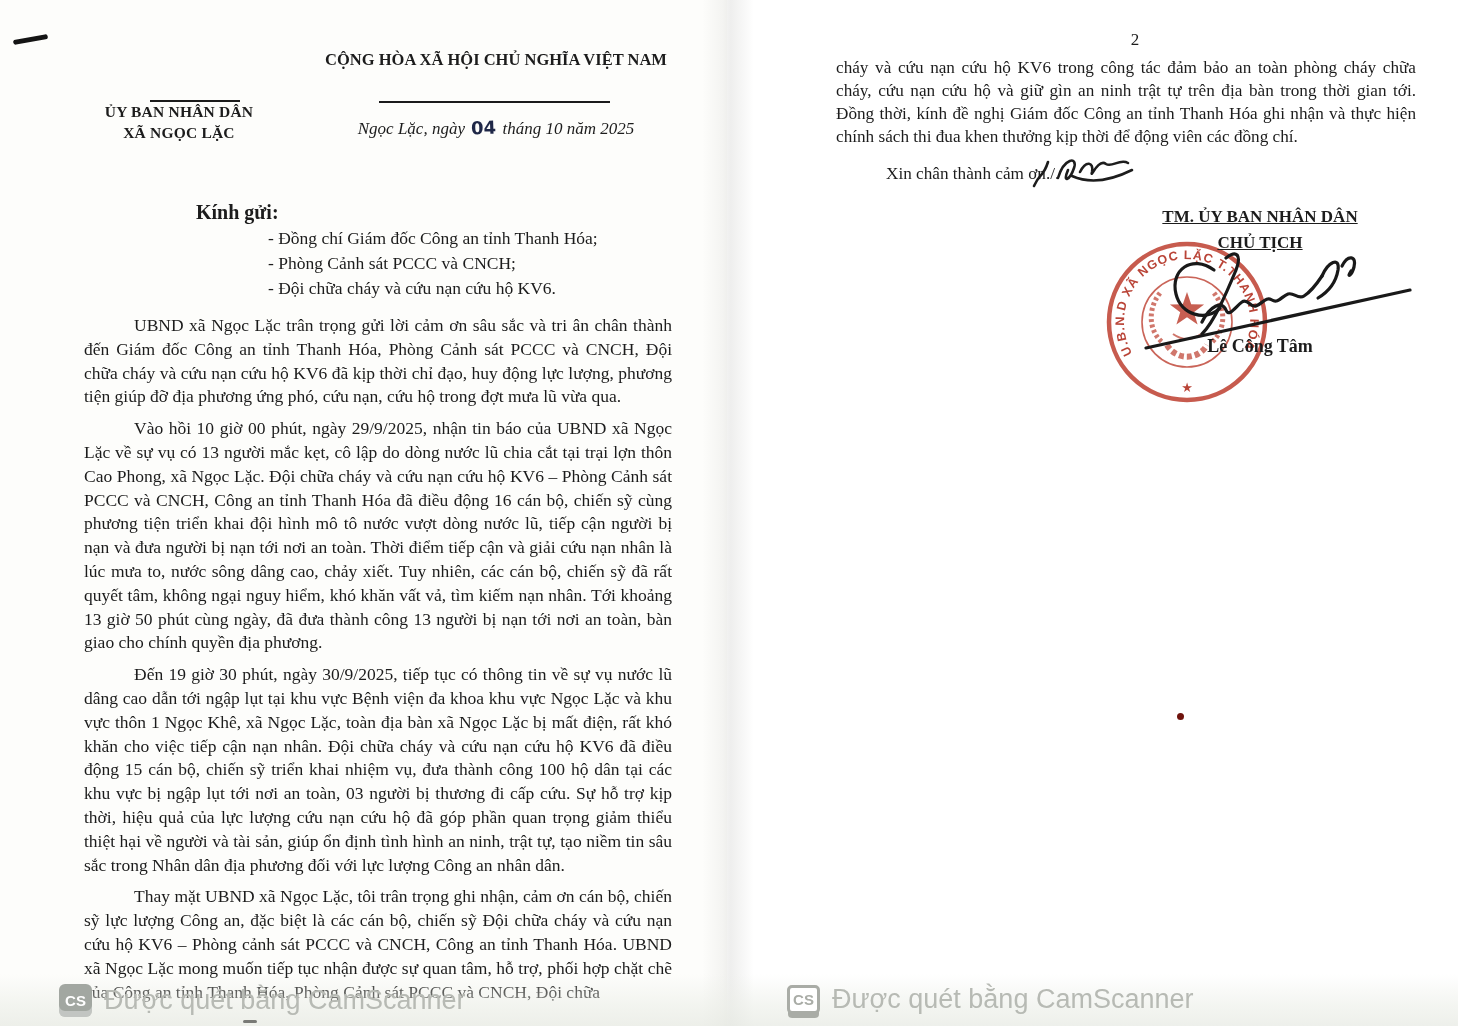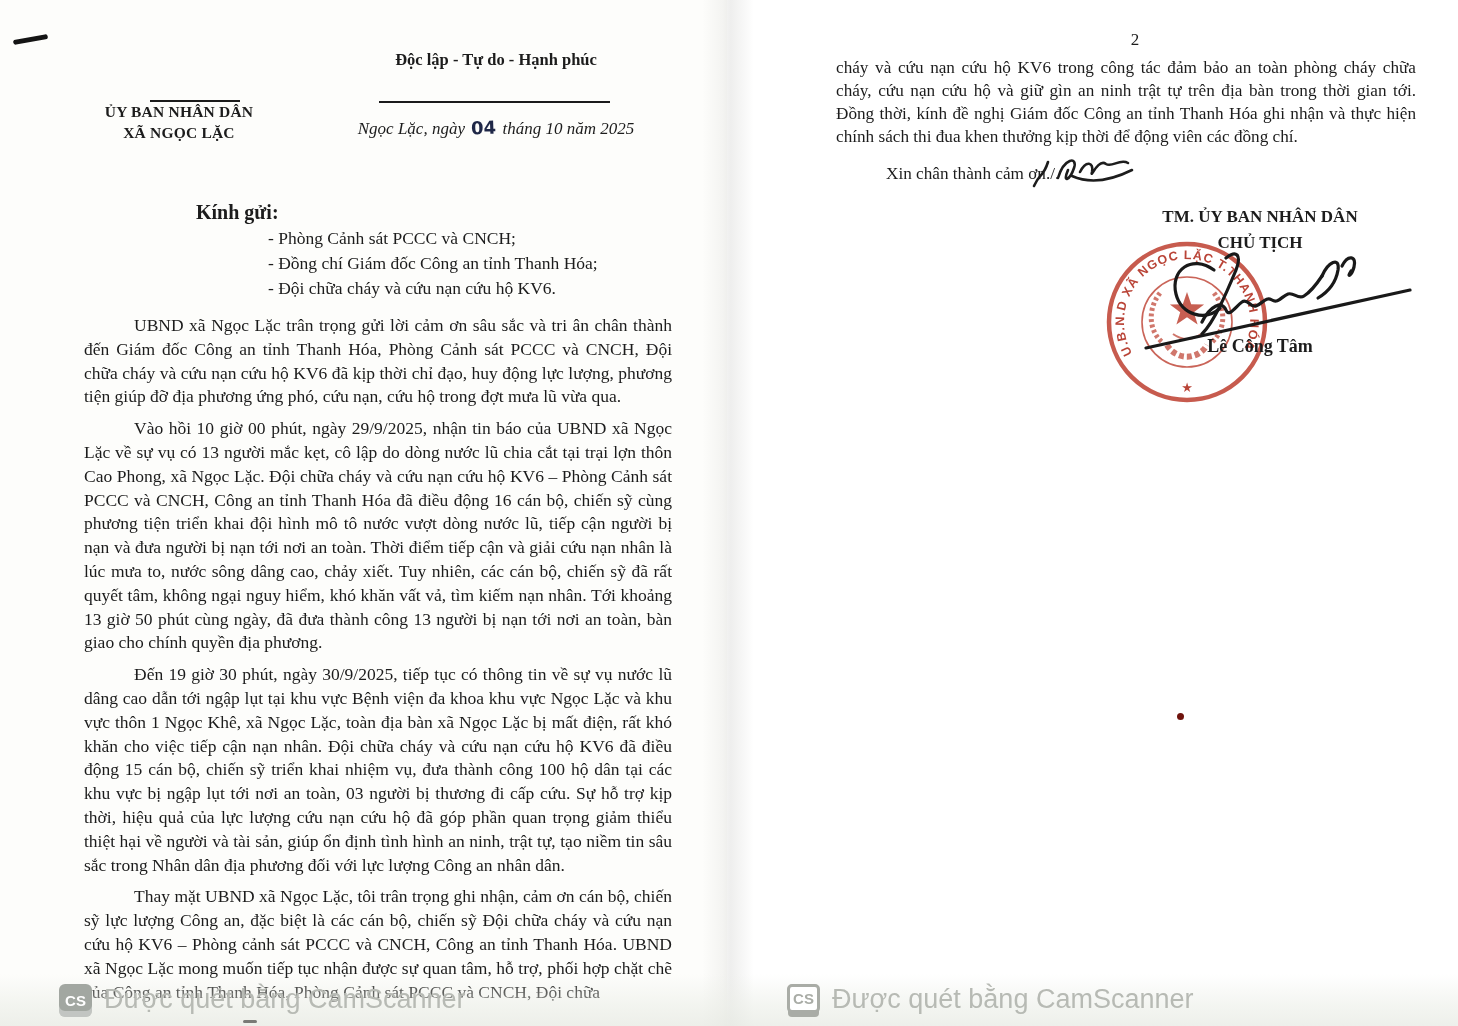--- a/index.html
+++ b/index.html
@@ -21,30 +21,30 @@
   .handwritten-day{font-style:normal;font-weight:bold;font-family:"DejaVu Sans",sans-serif;
                    color:#1f2747;font-size:18px;display:inline-block;transform:rotate(-2deg);padding:0 2px;}
   .title{left:90px;top:160px;width:580px;font-size:19.5px;letter-spacing:.6px;}
   .salutation{left:196px;top:201px;font-size:20px;}
   .recipients{left:268px;top:226px;font-size:17.5px;line-height:25px;}
   .body-col{left:84px;top:306px;width:588px;font-size:17.5px;line-height:23.8px;text-align:justify;}
   .body-col p{margin:8px 0 6px 0;text-indent:50px;}
   .pgnum{left:1118px;top:30px;width:34px;font-size:17px;}
   .rp-body{left:836px;top:56px;width:580px;font-size:17.2px;line-height:23px;text-align:justify;}
   .closing{left:886px;top:164px;font-size:17.2px;}
-  .tm-block{left:1147px;top:204px;width:226px;font-size:17px;line-height:26px;z-index:2;}
+  .tm-block{left:1147px;top:204px;width:226px;font-size:17px;line-height:26px;z-index:2;text-decoration:underline;}
   .signer-name{left:1147px;top:336px;width:226px;font-size:18px;z-index:2;}
   .seal-svg{left:1103px;top:238px;z-index:1;opacity:.92;}
   .sig-svg{left:1118px;top:236px;z-index:3;}
   .scribble-svg{left:1028px;top:148px;z-index:3;}
   .ink-dot{left:1177px;top:713px;width:7px;height:7px;border-radius:50%;background:#6f130d;}
   .wm-strip{position:absolute;bottom:0;height:52px;pointer-events:none;
             background:linear-gradient(180deg,rgba(238,240,234,0) 0%,rgba(234,237,230,.55) 60%,rgba(230,233,226,.7) 100%);}
   .wm-strip.l{left:0;width:727px;} .wm-strip.r{left:727px;width:731px;}
-  .wm{position:absolute;display:flex;gap:12px;
+  .wm{position:absolute;display:flex;align-items:center;gap:12px;
       font-family:"Liberation Sans","DejaVu Sans",sans-serif;color:#b7bab4;font-size:27px;padding-left:23px;}
   .wm-left{left:36px;top:984px;} .wm-right{left:764px;top:984px;}
   .cs-badge{width:33px;height:33px;border-radius:6px;display:flex;align-items:center;justify-content:center;
             font-family:"Liberation Sans",sans-serif;font-weight:bold;font-size:15px;}
   .cs-solid{background:#a2a7a1;color:#ffffff;box-shadow:inset 0 -6px 0 rgba(255,255,255,.35);}
   .cs-outline{background:#ffffff;border:3px solid #a9aca6;color:#a9aca6;width:27px;height:23px;
               border-radius:5px;box-shadow:0 5px 0 -1px #a9aca6;}
   .bottom-dash{position:absolute;left:243px;top:1020px;width:14px;height:3px;background:#3a3a38;opacity:.65;border-radius:2px;}
 </style>
 </head>
@@ -56,36 +56,36 @@
     <div class="pen-mark"></div>
   </div>
 
   <div class="abs hdr-left ctr b">
     <div>ỦY BAN NHÂN DÂN</div>
     <div>XÃ NGỌC LẶC</div>
   </div>
   <div class="rule" style="left:150px;top:100px;width:90px;"></div>
 
   <div class="abs hdr-right ctr b">
-    <div>Độc lập - Tự do - Hạnh phúc</div>
+    <div>CỘNG HÒA XÃ HỘI CHỦ NGHĨA VIỆT NAM</div>
   </div>
   <div class="rule" style="left:379px;top:101px;width:231px;"></div>
 
   <div class="abs dateline ctr">
     <span>Ngọc Lặc, ngày</span>
     <span class="handwritten-day">04</span>
     <span>tháng 10 năm 2025</span>
   </div>
 
 
   <div class="abs salutation b">Kính gửi:</div>
 
   <div class="abs recipients">
+    <div>- Đồng chí Giám đốc Công an tỉnh Thanh Hóa;</div>
     <div>- Phòng Cảnh sát PCCC và CNCH;</div>
-    <div>- Đồng chí Giám đốc Công an tỉnh Thanh Hóa;</div>
     <div>- Đội chữa cháy và cứu nạn cứu hộ KV6.</div>
   </div>
 
   <div class="abs body-col">
     <p>UBND xã Ngọc Lặc trân trọng gửi lời cảm ơn sâu sắc và tri ân chân thành đến Giám đốc Công an tỉnh Thanh Hóa, Phòng Cảnh sát PCCC và CNCH, Đội chữa cháy và cứu nạn cứu hộ KV6 đã kịp thời chỉ đạo, huy động lực lượng, phương tiện giúp đỡ địa phương ứng phó, cứu nạn, cứu hộ trong đợt mưa lũ vừa qua.</p>
     <p>Vào hồi 10 giờ 00 phút, ngày 29/9/2025, nhận tin báo của UBND xã Ngọc Lặc về sự vụ có 13 người mắc kẹt, cô lập do dòng nước lũ chia cắt tại trại lợn thôn Cao Phong, xã Ngọc Lặc. Đội chữa cháy và cứu nạn cứu hộ KV6 – Phòng Cảnh sát PCCC và CNCH, Công an tỉnh Thanh Hóa đã điều động 16 cán bộ, chiến sỹ cùng phương tiện triển khai đội hình mô tô nước vượt dòng nước lũ, tiếp cận người bị nạn và đưa người bị nạn tới nơi an toàn. Thời điểm tiếp cận và giải cứu nạn nhân là lúc mưa to, nước sông dâng cao, chảy xiết. Tuy nhiên, các cán bộ, chiến sỹ đã rất quyết tâm, không ngại nguy hiểm, khó khăn vất vả, tìm kiếm nạn nhân. Tới khoảng 13 giờ 50 phút cùng ngày, đã đưa thành công 13 người bị nạn tới nơi an toàn, bàn giao cho chính quyền địa phương.</p>
     <p>Đến 19 giờ 30 phút, ngày 30/9/2025, tiếp tục có thông tin về sự vụ nước lũ dâng cao dẫn tới ngập lụt tại khu vực Bệnh viện đa khoa khu vực Ngọc Lặc và khu vực thôn 1 Ngọc Khê, xã Ngọc Lặc, toàn địa bàn xã Ngọc Lặc bị mất điện, rất khó khăn cho việc tiếp cận nạn nhân. Đội chữa cháy và cứu nạn cứu hộ KV6 đã điều động 15 cán bộ, chiến sỹ triển khai nhiệm vụ, đưa thành công 100 hộ dân tại các khu vực bị ngập lụt tới nơi an toàn, 03 người bị thương đi cấp cứu. Sự hỗ trợ kịp thời, hiệu quả của lực lượng cứu nạn cứu hộ đã góp phần quan trọng giảm thiểu thiệt hại về người và tài sản, giúp ổn định tình hình an ninh, trật tự, tạo niềm tin sâu sắc trong Nhân dân địa phương đối với lực lượng Công an nhân dân.</p>
     <p>Thay mặt UBND xã Ngọc Lặc, tôi trân trọng ghi nhận, cảm ơn cán bộ, chiến sỹ lực lượng Công an, đặc biệt là các cán bộ, chiến sỹ Đội chữa cháy và cứu nạn cứu hộ KV6 – Phòng cảnh sát PCCC và CNCH, Công an tỉnh Thanh Hóa. UBND xã Ngọc Lặc mong muốn tiếp tục nhận được sự quan tâm, hỗ trợ, phối hợp chặt chẽ của Công an tỉnh Thanh Hóa, Phòng Cảnh sát PCCC và CNCH, Đội chữa</p>
   </div>
 

